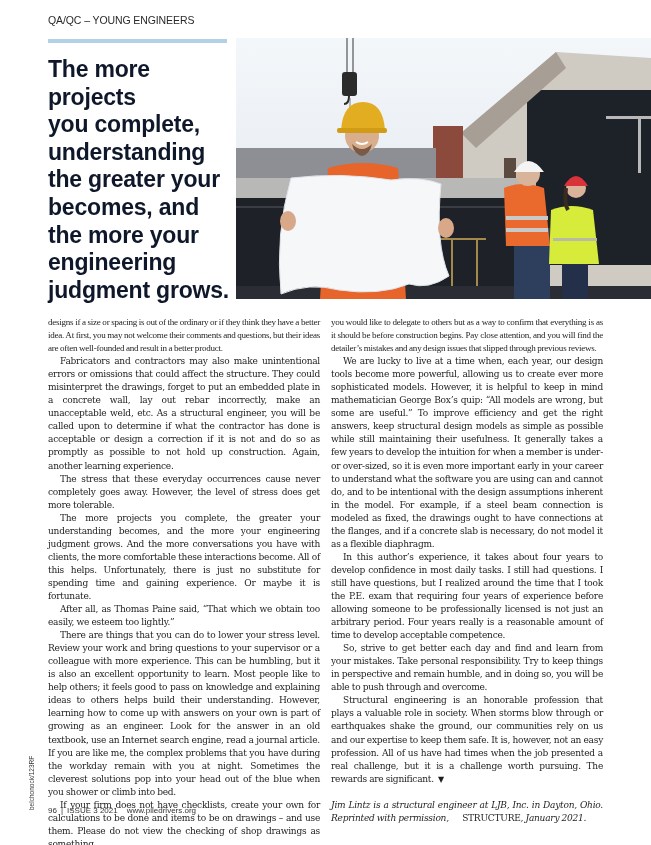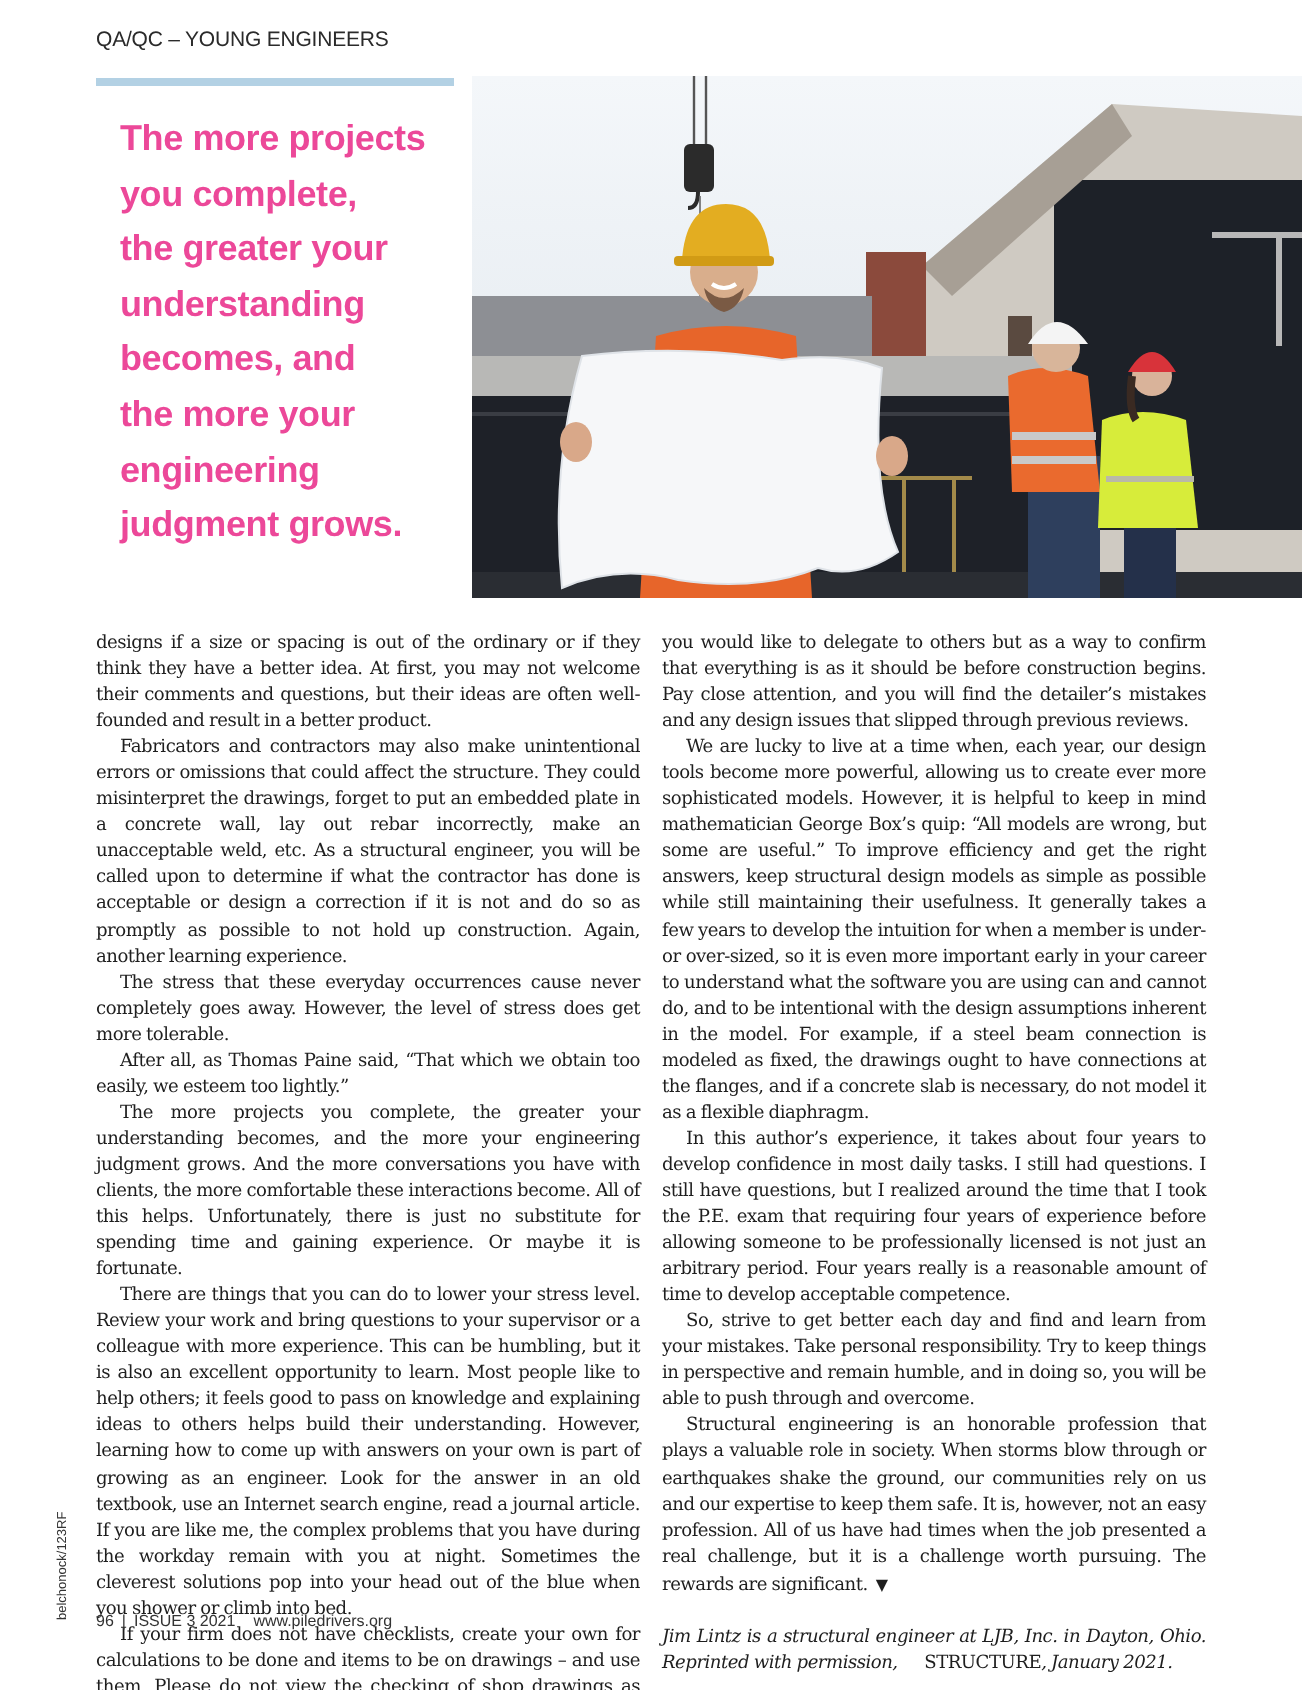--- a/index.html
+++ b/index.html
@@ -1,46 +1,46 @@
 <!DOCTYPE html>
 <html><head>
 <meta charset="utf-8">
 <style>
   html, body { margin: 0; padding: 0; background: #ffffff; }
   body { width: 651px; height: 845px; position: relative; overflow: hidden; font-family: "DejaVu Serif", serif; color: #1e1e1e; }
   .section-label { position: absolute; left: 48px; top: 14px; font-family: "Liberation Sans", sans-serif; font-weight: normal; font-size: 10.5px; letter-spacing: -0.1px; color: #2a2a2a; }
   .rule { position: absolute; left: 48px; top: 39px; width: 179px; height: 4px; background: #b3d1e4; }
-  .pullquote { position: absolute; left: 48px; top: 56px; width: 185px; font-family: "Liberation Sans", sans-serif; font-weight: bold; font-size: 18px; line-height: 27.6px; color: #ec4899; letter-spacing: -0.2px; margin-left: 12px; }
+  .pullquote { position: absolute; left: 48px; top: 56px; width: 185px; font-family: "Liberation Sans", sans-serif; font-weight: bold; font-size: 23px; line-height: 27.6px; color: #0f172a; letter-spacing: -0.2px; }
   .photo { position: absolute; left: 236px; top: 38px; width: 415px; height: 261px; overflow: hidden; background: #e9eef2; }
   .photo svg { display: block; }
   .col { position: absolute; top: 316px; font-size: 9.05px; line-height: 13.05px; text-align: justify; hyphens: manual; letter-spacing: -0.25px; word-spacing: -0.3px; }
   .col-left { left: 48px; width: 272px; }
   .col-right { left: 331px; width: 272px; }
   .col p { margin: 0; text-indent: 12px; }
-  .col p.first { text-indent: 0; }
+  .col p.first { text-indent: 0; font-family: Liberation Serif, serif; }
   .bio { margin-top: 13px !important; text-indent: 0 !important; font-style: italic; }
   .bio .upright { font-style: normal; margin-left: 11px; }
   .end-mark { font-style: normal; font-size: 8px; margin-left: 4px; }
   .credit { position: absolute; left: 28px; top: 810px; transform-origin: left top; transform: rotate(-90deg); font-family: "Liberation Sans", sans-serif; font-size: 6.5px; color: #333; white-space: nowrap; }
   .footer { position: absolute; left: 48px; top: 806px; font-family: "Liberation Sans", sans-serif; font-size: 8px; color: #333; white-space: nowrap; }
   .footer span { margin-right: 3px; }
   .footer .sep { margin: 0 4px 0 1px; }
   .footer .url { margin-left: 6px; }
 </style>
 </head>
 <body>
 
 <div class="section-label">QA/QC – YOUNG ENGINEERS</div>
 <div class="rule"></div>
 
 <div class="pullquote">
   <div>The more projects</div>
   <div>you complete,</div>
+  <div>understanding</div>
   <div>the greater your</div>
-  <div>understanding</div>
   <div>becomes, and</div>
   <div>the more your</div>
   <div>engineering</div>
   <div>judgment grows.</div>
 </div>
 
 <div class="photo" role="img" aria-label="Smiling engineer in yellow hard hat holding a large blank drawing sheet at a construction site; two colleagues in safety vests and hard hats talk in the background near a crane hook">
   <svg width="415" height="261" viewBox="0 0 415 261" xmlns="http://www.w3.org/2000/svg">
     <defs>
       <linearGradient id="sky" x1="0" y1="0" x2="0" y2="1">
@@ -109,22 +109,22 @@
     <path d="M55 140 q50 -6 100 2 q30 -4 50 4 q-6 60 8 92 q-20 14 -40 8 q-30 12 -70 6 q-30 -8 -58 4 q-6 -60 10 -116z" fill="#f6f7f9" stroke="#dfe3e8" stroke-width="1"></path>
     <ellipse cx="52" cy="183" rx="8" ry="10" fill="#d9a889"></ellipse>
     <ellipse cx="210" cy="190" rx="8" ry="10" fill="#d9a889"></ellipse>
   </svg>
 </div>
 
 <div class="col col-left">
   <p class="first">designs if a size or spacing is out of the ordinary or if they think they have a better idea. At first, you may not welcome their com­ments and questions, but their ideas are often well-founded and result in a better product.</p>
   <p>Fabricators and contractors may also make unintentional errors or omissions that could affect the structure. They could mis­interpret the drawings, forget to put an embedded plate in a con­crete wall, lay out rebar incorrectly, make an unacceptable weld, etc. As a structural engineer, you will be called upon to determine if what the contractor has done is acceptable or design a correc­tion if it is not and do so as promptly as possible to not hold up construction. Again, another learning experience.</p>
   <p>The stress that these everyday occurrences cause never completely goes away. However, the level of stress does get more tolerable.</p>
+  <p>The more projects you complete, the greater your understand­ing becomes, and the more your engineering judgment grows. And the more conversations you have with clients, the more comfort­able these interactions become. All of this helps. Unfortunately, there is just no substitute for spending time and gaining experi­ence. Or maybe it is fortunate.</p>
   <p>After all, as Thomas Paine said, “That which we obtain too eas­ily, we esteem too lightly.”</p>
-  <p>The more projects you complete, the greater your understand­ing becomes, and the more your engineering judgment grows. And the more conversations you have with clients, the more comfort­able these interactions become. All of this helps. Unfortunately, there is just no substitute for spending time and gaining experi­ence. Or maybe it is fortunate.</p>
   <p>There are things that you can do to lower your stress level. Review your work and bring questions to your supervisor or a col­league with more experience. This can be humbling, but it is also an excellent opportunity to learn. Most people like to help others; it feels good to pass on knowledge and explaining ideas to others helps build their understanding. However, learning how to come up with answers on your own is part of growing as an engineer. Look for the answer in an old textbook, use an Internet search engine, read a journal article. If you are like me, the complex prob­lems that you have during the workday remain with you at night. Sometimes the cleverest solutions pop into your head out of the blue when you shower or climb into bed.</p>
   <p>If your firm does not have checklists, create your own for cal­culations to be done and items to be on drawings – and use them. Please do not view the checking of shop drawings as something</p>
 </div>
 
 <div class="col col-right">
   <p class="first">you would like to delegate to others but as a way to confirm that everything is as it should be before construction begins. Pay close attention, and you will find the detailer’s mistakes and any design issues that slipped through previous reviews.</p>
   <p>We are lucky to live at a time when, each year, our design tools become more powerful, allowing us to create ever more sophisti­cated models. However, it is helpful to keep in mind mathemati­cian George Box’s quip: “All models are wrong, but some are useful.” To improve efficiency and get the right answers, keep structural design models as simple as possible while still maintaining their usefulness. It generally takes a few years to develop the intuition for when a member is under- or over-sized, so it is even more important early in your career to understand what the software you are using can and cannot do, and to be intentional with the design assumptions inherent in the model. For example, if a steel beam connection is modeled as fixed, the drawings ought to have connections at the flanges, and if a concrete slab is necessary, do not model it as a flexible diaphragm.</p>
   <p>In this author’s experience, it takes about four years to devel­op confidence in most daily tasks. I still had questions. I still have questions, but I realized around the time that I took the P.E. exam that requiring four years of experience before allow­ing someone to be professionally licensed is not just an arbitrary period. Four years really is a reasonable amount of time to develop acceptable competence.</p>
   <p>So, strive to get better each day and find and learn from your mistakes. Take personal responsibility. Try to keep things in per­spective and remain humble, and in doing so, you will be able to push through and overcome.</p>
   <p><span>Structural engineering is an honorable profession that plays a valuable role in society. When storms blow through or earthquakes shake the ground, our communities rely on us and our expertise to keep them safe. It is, however, not an easy profession. All of us have had times when the job presented a real challenge, but it is a chal­lenge worth pursuing. The rewards are significant.</span><span class="end-mark">▼</span></p>

